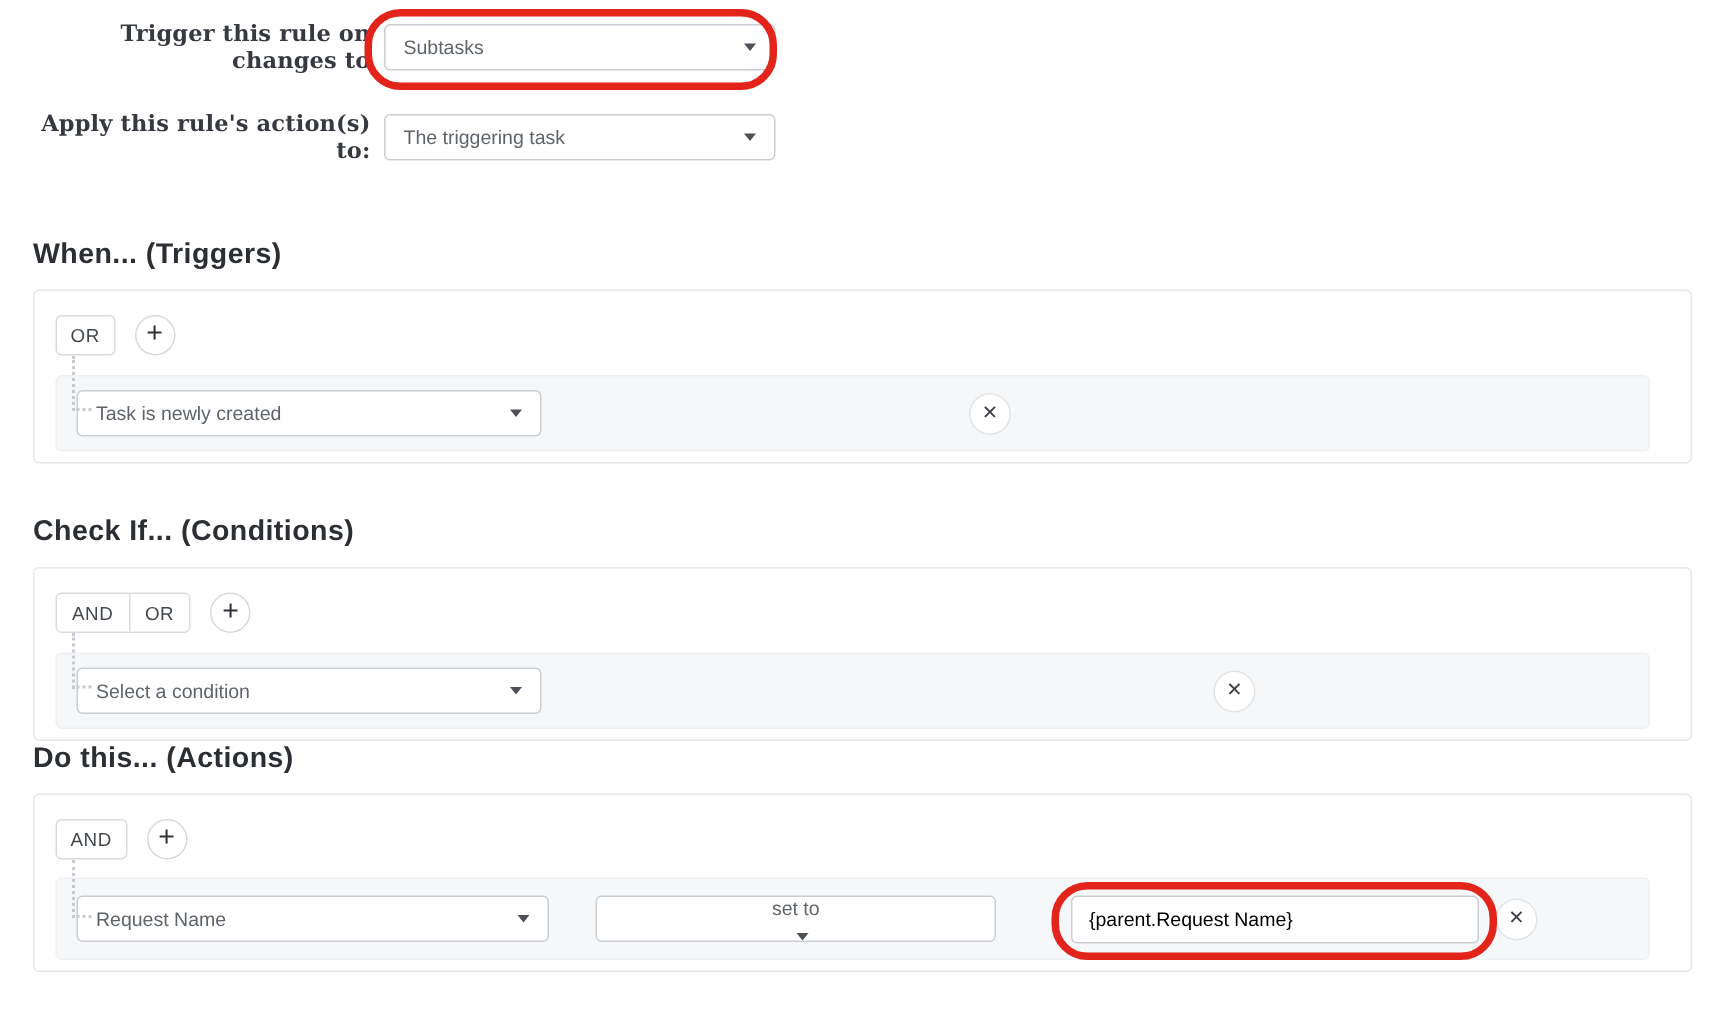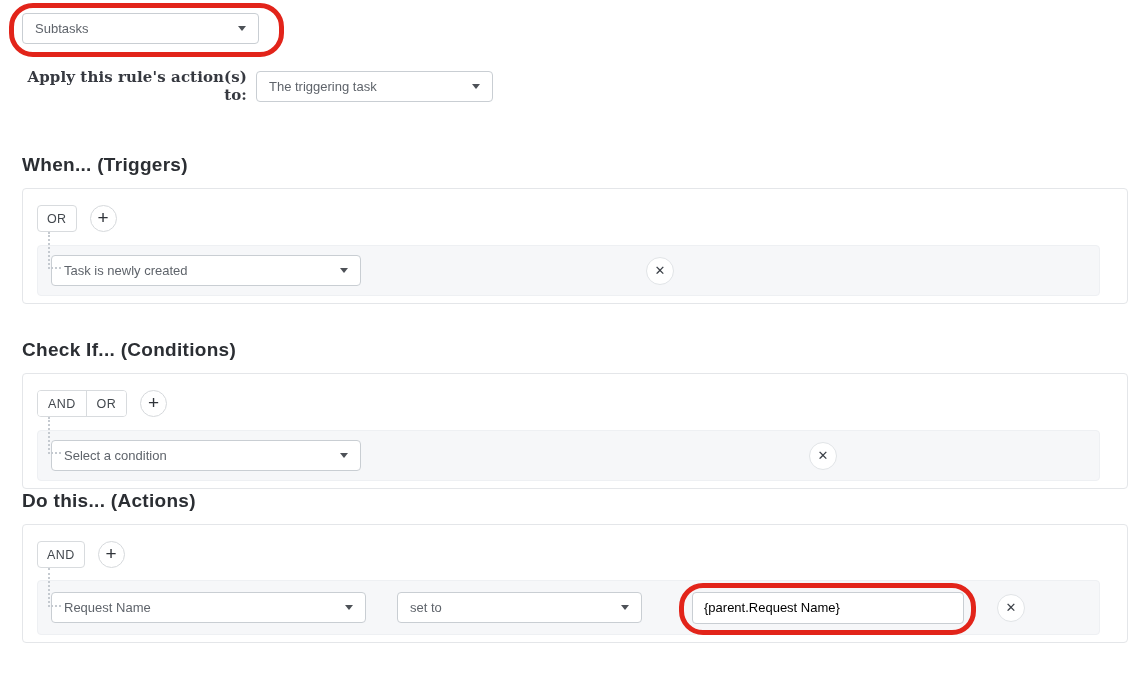--- a/index.html
+++ b/index.html
@@ -23,21 +23,21 @@
     height: 31px; background: #fff; border: 1px solid #c9ced3; border-radius: 4px;
     display: flex; align-items: center; justify-content: space-between;
     padding: 0 12px; cursor: pointer;
   }
   .dropdown .dd-text { font-size: 13px; color: #5f646b; white-space: nowrap; overflow: hidden; }
   .caret {
     width: 0; height: 0; flex: none; margin-left: 8px;
     border-left: 4px solid transparent; border-right: 4px solid transparent;
     border-top: 5px solid #4d5157;
   }
-  .w237 { width: 237px; } .w310 { width: 310px; } .w315 { width: 315px; } .w245 { width: 245px; }
+  .w237 { width: 261px; } .w310 { width: 310px; } .w315 { width: 315px; } .w245 { width: 267px; flex-direction: column; }
 
   
   .red-ring {
     position: absolute; border: 5px solid #e2241a; border-radius: 24px;
     pointer-events: none; z-index: 5;
   }
   .ring-trigger { left: -13px; top: -10px; width: 275px; height: 54px; }
   .ring-value   { left: -13px; top: -9px;  width: 297px; height: 52px; }
 
   
@@ -101,20 +101,21 @@
     font-family: "DejaVu Sans", sans-serif;
   }
   .x-1 { left: 608px; } .x-2 { left: 771px; } .x-3 { left: 959px; }
 </style>
 </head>
 <body>
 
 <div class="page">
 
   <div class="form-row r1">
+    <div class="form-label">Trigger this rule on changes to</div>
     <div class="dd-wrap">
       <div class="dropdown w237">
         <span class="dd-text">Subtasks</span>
         <span class="caret"></span>
       </div>
       <div class="red-ring ring-trigger"></div>
     </div>
   </div>
 
   <div class="form-row r2">

